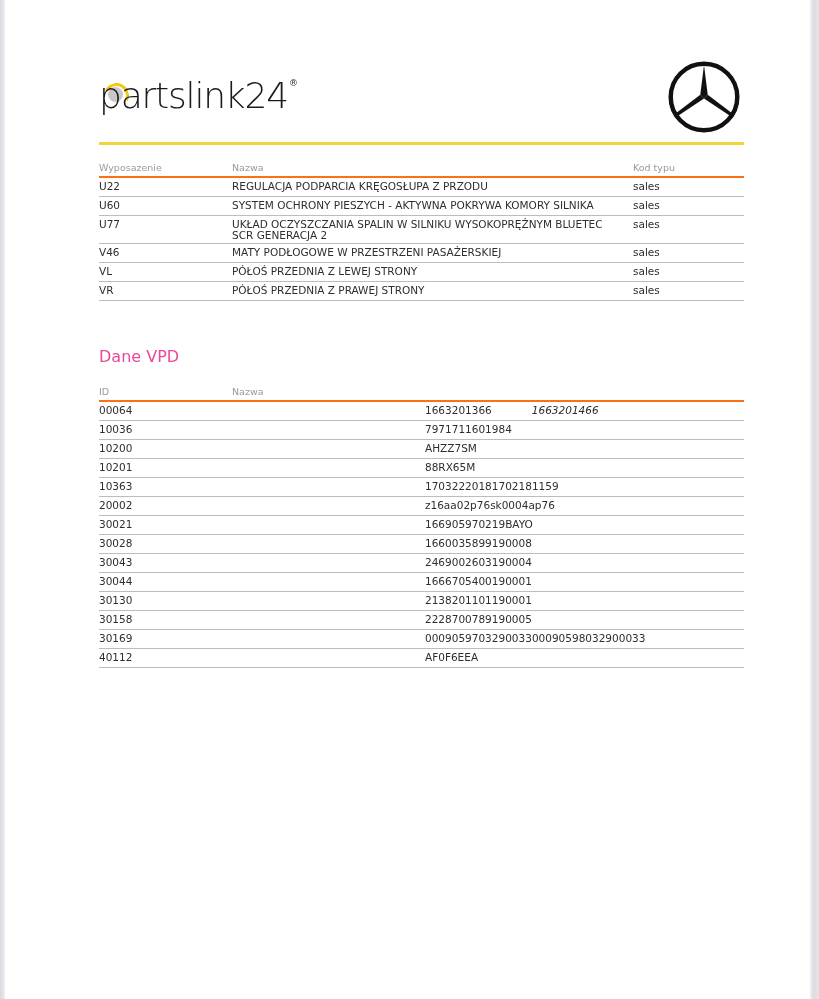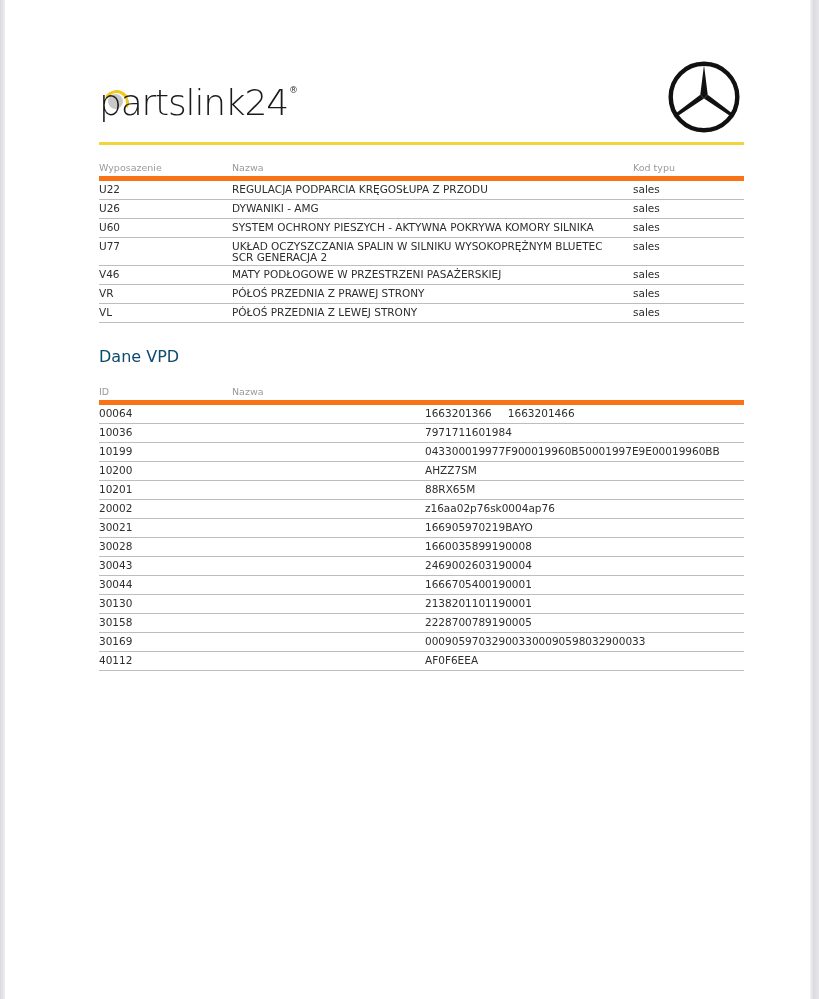--- a/index.html
+++ b/index.html
@@ -9,46 +9,46 @@
     font-family:"DejaVu Sans","Liberation Sans",sans-serif;
     color:#2b2b2b;
   }
   .page-edge-left { position:absolute; left:0; top:0; width:5px; height:999px;
     background:linear-gradient(to right,#d9d9de,#eeeef1); }
   .page-edge-right { position:absolute; right:0; top:0; width:9px; height:999px;
     background:linear-gradient(to right,#f3f3f5,#dcdce0 40%,#e6e6ea); }
   .content { position:absolute; left:99px; top:0; width:645px; }
 
   
-  .logo { position:absolute; left:0; top:81px; height:50px; width:220px; }
+  .logo { position:absolute; left:0; top:74px; height:50px; width:220px; }
   .logo-text { position:absolute; left:0; top:0; font-size:36px; letter-spacing:-1.2px;
     color:#1a1a1a; font-family:"DejaVu Sans","Liberation Sans",sans-serif; font-weight:300; line-height:44px; }
   .logo-reg { position:absolute; left:190px; top:4px; font-size:9px; color:#333; }
   .logo-dot { position:absolute; left:9px; top:13px; width:15px; height:15px; border-radius:50%;
     background:#c8c8c8; }
   .logo-arc { position:absolute; left:5px; top:9px; width:19px; height:19px; border-radius:50%;
     border:3px solid transparent; border-top-color:#f2c81a; border-right-color:#f2c81a; transform:rotate(-20deg); }
   .brand-emblem { position:absolute; left:568px; top:60px; width:74px; height:74px; }
   .yellow-rule { position:absolute; left:0; top:142px; width:645px; height:3px; background:#f0d53c; }
 
   
   table { border-collapse:collapse; width:645px; position:absolute; left:0; }
   th { font-weight:normal; font-size:9.5px; color:#9a9a9a; text-align:left;
-       padding:0; height:18px; vertical-align:middle; border-bottom:5px solid #f97316; }
+       padding:0; height:18px; vertical-align:middle; border-bottom:2px solid #f97316; }
   td { font-size:10.5px; color:#2e2e2e; padding:3px 0 2px 0; vertical-align:top;
        border-bottom:1px solid #bdbdbd; line-height:11px; height:13px; }
   .equip { top:158px; }
   .equip .c1 { width:133px; }
   .equip .c2 { width:387px; }
   .equip td.c2 { padding-right:14px; }
-  .section-title { position:absolute; left:0; top:347px; font-size:16px; color:#0c4a6e; }
+  .section-title { position:absolute; left:0; top:347px; font-size:16px; color:#ec4899; }
   .vpd { top:382px; }
   .vpd .c1 { width:133px;margin-left:29px; }
   .vpd .c2 { width:193px; }
-  .vpd .val2 { display:inline-block; margin-left:16px; }
+  .vpd .val2 { display:inline-block; margin-left:40px;font-style:italic; }
   .watermark { position:absolute; left:8px; top:970px; font-size:17px; color:#f4f4f4; letter-spacing:1px; }
 </style>
 </head>
 <body>
 
 <div class="page-edge-left"></div>
 <div class="page-edge-right"></div>
 
 <div class="content">
 
@@ -76,47 +76,42 @@
         <th class="c3">Kod typu</th>
       </tr>
     </thead>
     <tbody>
       <tr>
         <td class="c1">U22</td>
         <td class="c2">REGULACJA PODPARCIA KRĘGOSŁUPA Z PRZODU</td>
         <td class="c3">sales</td>
       </tr>
       <tr>
-        <td class="c1">U26</td>
-        <td class="c2">DYWANIKI - AMG</td>
-        <td class="c3">sales</td>
-      </tr>
-      <tr>
         <td class="c1">U60</td>
         <td class="c2">SYSTEM OCHRONY PIESZYCH - AKTYWNA POKRYWA KOMORY SILNIKA</td>
         <td class="c3">sales</td>
       </tr>
       <tr>
         <td class="c1">U77</td>
         <td class="c2">UKŁAD OCZYSZCZANIA SPALIN W SILNIKU WYSOKOPRĘŻNYM BLUETEC SCR GENERACJA 2</td>
         <td class="c3">sales</td>
       </tr>
       <tr>
         <td class="c1">V46</td>
         <td class="c2">MATY PODŁOGOWE W PRZESTRZENI PASAŻERSKIEJ</td>
         <td class="c3">sales</td>
       </tr>
       <tr>
+        <td class="c1">VL</td>
+        <td class="c2">PÓŁOŚ PRZEDNIA Z LEWEJ STRONY</td>
+        <td class="c3">sales</td>
+      </tr>
+      <tr>
         <td class="c1">VR</td>
         <td class="c2">PÓŁOŚ PRZEDNIA Z PRAWEJ STRONY</td>
-        <td class="c3">sales</td>
-      </tr>
-      <tr>
-        <td class="c1">VL</td>
-        <td class="c2">PÓŁOŚ PRZEDNIA Z LEWEJ STRONY</td>
         <td class="c3">sales</td>
       </tr>
     </tbody>
   </table>
 
   <div class="section-title">Dane VPD</div>
 
   <table class="vpd" id="vpd-table">
     <thead>
       <tr>
@@ -130,33 +125,33 @@
           <td class="c1">00064</td>
           <td class="c2"></td>
           <td class="c3"><span>1663201366</span><span class="val2">1663201466</span></td>
         </tr>
         <tr>
           <td class="c1">10036</td>
           <td class="c2"></td>
           <td class="c3"><span>7971711601984</span></td>
         </tr>
         <tr>
-          <td class="c1">10199</td>
-          <td class="c2"></td>
-          <td class="c3"><span>043300019977F900019960B50001997E9E00019960BB</span></td>
-        </tr>
-        <tr>
           <td class="c1">10200</td>
           <td class="c2"></td>
           <td class="c3"><span>AHZZ7SM</span></td>
         </tr>
         <tr>
           <td class="c1">10201</td>
           <td class="c2"></td>
           <td class="c3"><span>88RX65M</span></td>
+        </tr>
+        <tr>
+          <td class="c1">10363</td>
+          <td class="c2"></td>
+          <td class="c3"><span>17032220181702181159</span></td>
         </tr>
         <tr>
           <td class="c1">20002</td>
           <td class="c2"></td>
           <td class="c3"><span>z16aa02p76sk0004ap76</span></td>
         </tr>
         <tr>
           <td class="c1">30021</td>
           <td class="c2"></td>
           <td class="c3"><span>166905970219BAYO</span></td>

